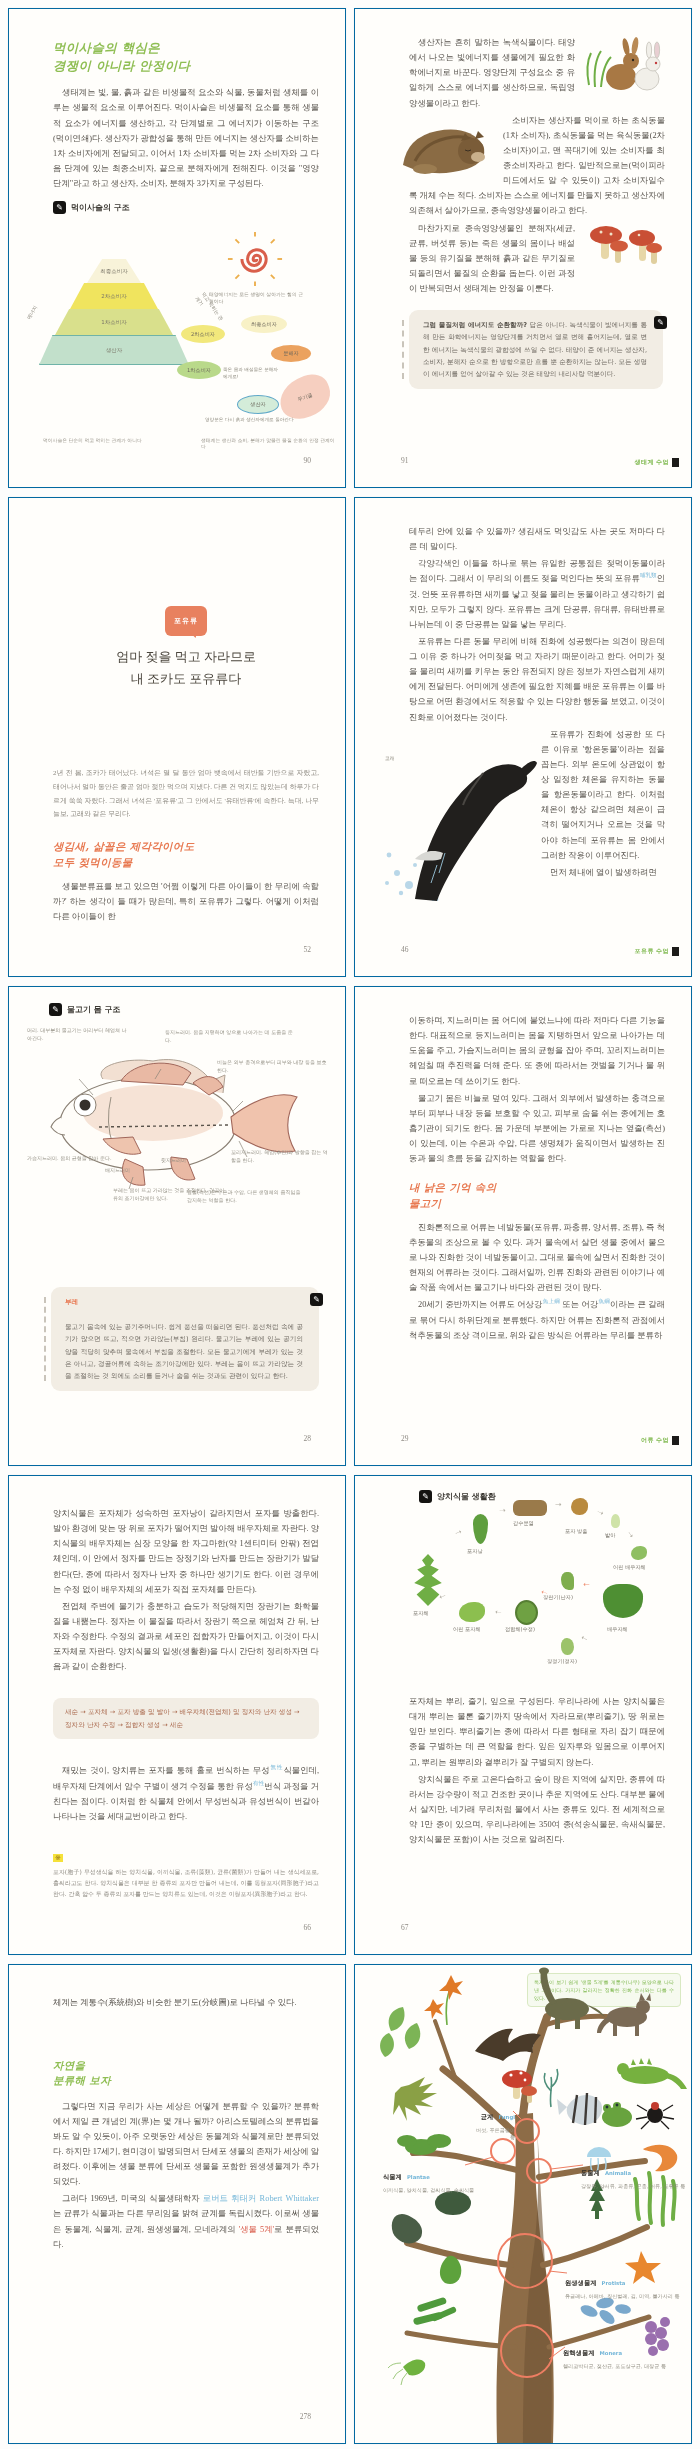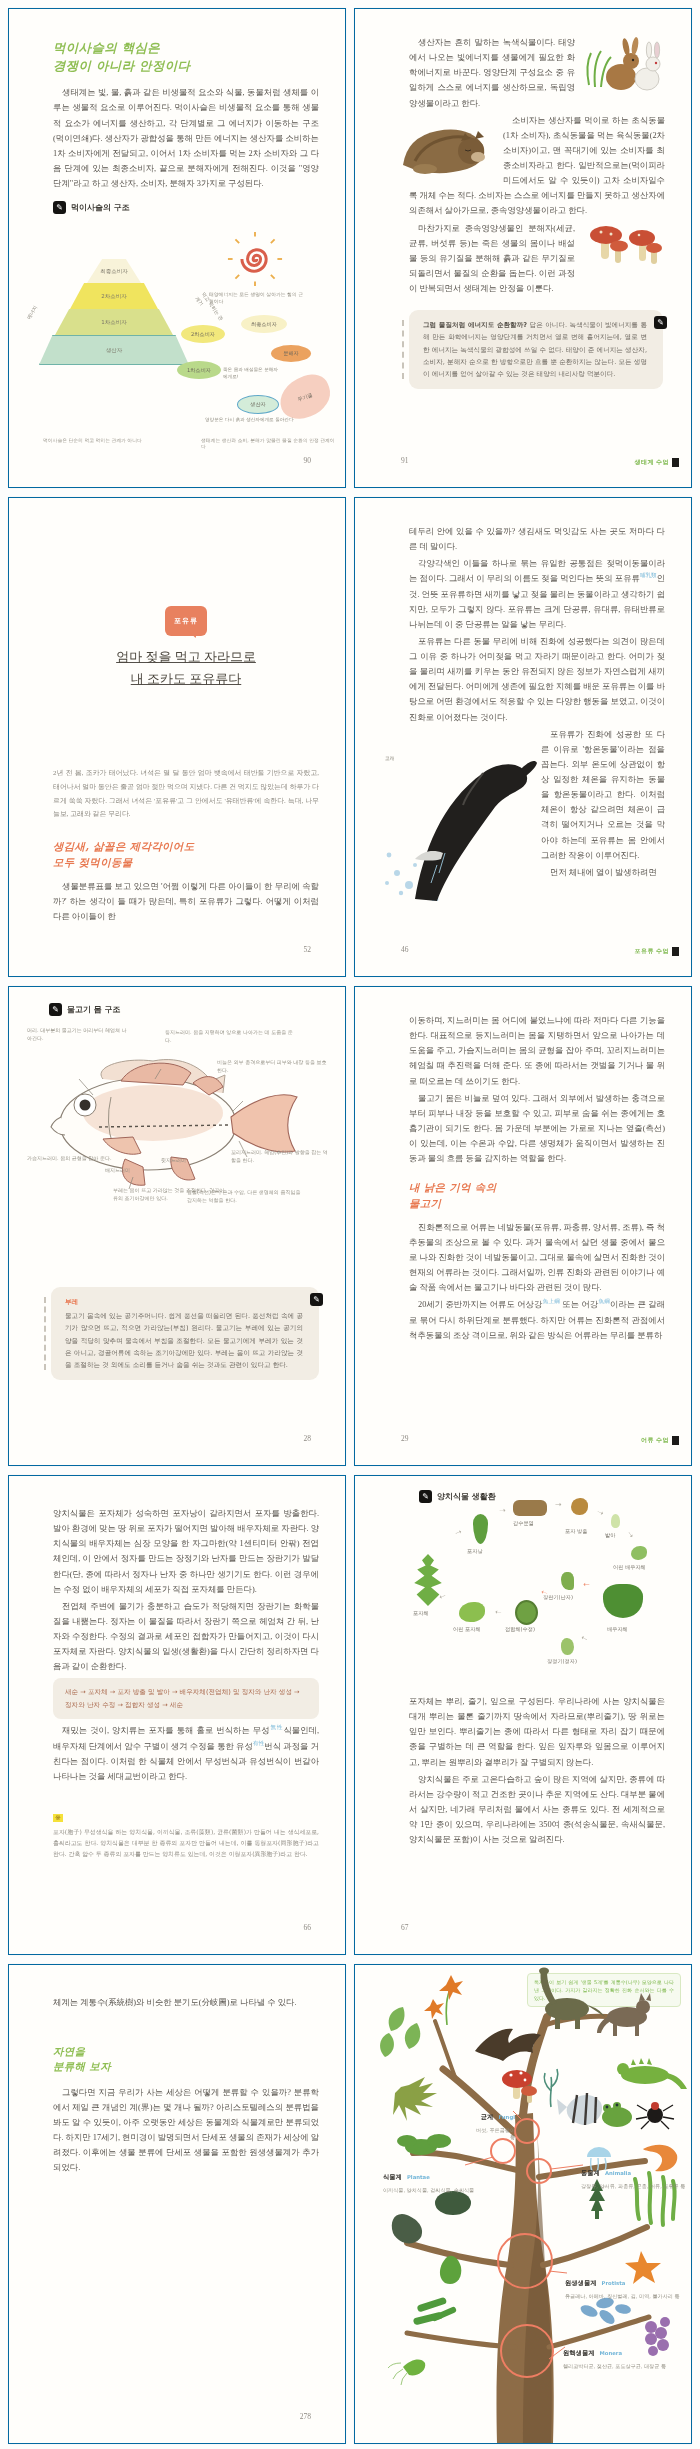--- a/index.html
+++ b/index.html
@@ -39,21 +39,21 @@
   
   .pyr{position:absolute;left:30px;top:250px;width:150px;}
   .pl{margin:0 auto;display:flex;align-items:center;justify-content:center;font-family:"DejaVu Sans",sans-serif;font-size:5.5px;color:#7a7668;}
   .l1{width:54px;height:24px;background:#f8f3d9;clip-path:polygon(28% 0,72% 0,100% 100%,0 100%);}
   .l2{width:88px;height:26px;background:#f0e45e;clip-path:polygon(16% 0,84% 0,100% 100%,0 100%);}
   .l3{width:118px;height:26px;background:#d9e08c;clip-path:polygon(12% 0,88% 0,100% 100%,0 100%);}
   .l4{width:148px;height:28px;background:#c2e0cb;border:1px solid #6fb3a8;clip-path:polygon(9% 0,91% 0,100% 100%,0 100%);}
   .ov{position:absolute;border-radius:50%;display:flex;align-items:center;justify-content:center;font-family:"DejaVu Sans",sans-serif;font-size:5.2px;color:#6b665a;}
   .cap{position:absolute;font-family:"DejaVu Sans",sans-serif;font-size:4.8px;color:#98948a;}
   
-  .flow{background:#f2ede4;border-radius:8px;padding:8px 12px;font-family:"DejaVu Sans",sans-serif;font-size:6.6px;line-height:1.9;color:#a8664a;margin:4px 0;}
+  .flow{background:#f2ede4;border-radius:8px;padding:8px 12px;font-family:"DejaVu Sans",sans-serif;font-size:6.6px;line-height:1.9;color:#a8664a;margin:24px 0;}
   .fnmark{background:#f5e13a;color:#8a6a1a;font-size:7px;padding:0 2px;font-family:"DejaVu Sans",sans-serif;}
   .fn{font-size:5.9px;line-height:1.9;color:#8a867e;font-family:"DejaVu Sans",sans-serif;text-align:justify;margin-top:3px;}
   
   .blob{position:absolute;}
   .cyl{position:absolute;font-family:"DejaVu Sans",sans-serif;font-size:5.2px;color:#7a766c;white-space:nowrap;}
   .arr{position:absolute;font-family:"DejaVu Sans",sans-serif;color:#b5b1a6;font-size:8px;}
   .arr.pk{color:#f09579;}
   
   .klab{position:absolute;font-family:"DejaVu Sans",sans-serif;line-height:1.6;}
   .klab b{font-size:6.3px;color:#2e2b26;}
@@ -165,21 +165,21 @@
       </div>
     </div>
     <span class="pagenum pn-l">91</span>
     <div class="footer">
         <b>생태계 수업</b>
         <span class="fsq"></span>
       </div>
   </section>
 
   <section class="panel">
-    <div class="tx padL ctr" style="padding-top:108px;text-decoration:underline;">
+    <div class="tx padL ctr" style="padding-top:108px;">
       <span class="badge">포유류</span>
       <p class="t-serif"><span>엄마 젖을 먹고 자라므로</span><br><span>내 조카도 포유류다</span></p>
     </div>
     <div class="tx padL" style="top:238px;">
       <p class="gray-intro">2년 전 봄, 조카가 태어났다. 녀석은 열 달 동안 엄마 뱃속에서 태반을 기반으로 자랐고, 태어나서 얼마 동안은 줄곧 엄마 젖만 먹으며 지냈다. 다른 건 먹지도 않았는데 하루가 다르게 쑥쑥 자랐다. 그래서 녀석은 '포유류'고 그 안에서도 '유태반류'에 속한다. 늑대, 나무늘보, 고래와 같은 무리다.</p>
       <h3 class="ho" style="margin-top:18px;"><span>생김새, 삶꼴은 제각각이어도</span><br><span>모두 젖먹이동물</span></h3>
       <p class="bp">생물분류표를 보고 있으면 '어쩜 이렇게 다른 아이들이 한 무리에 속할까?' 하는 생각이 들 때가 많은데, 특히 포유류가 그렇다. 어떻게 이처럼 다른 아이들이 한</p>
     </div>
     <span class="pagenum pn-r">52</span>
   </section>
@@ -254,21 +254,21 @@
     <span class="hw" style="left:156px;top:42px;font-size:5px;width:130px;">등지느러미. 몸을 지탱하며 앞으로 나아가는 데 도움을 준다.</span>
     <span class="hw" style="left:208px;top:72px;font-size:5px;width:112px;">비늘은 외부 충격으로부터 피부와 내장 등을 보호한다.</span>
     <span class="hw" style="left:18px;top:168px;font-size:5px;width:86px;">가슴지느러미. 몸의 균형을 잡아 준다.</span>
     <span class="hw" style="left:96px;top:180px;font-size:5px;">배지느러미</span>
     <span class="hw" style="left:152px;top:170px;font-size:5px;">뒷지느러미</span>
     <span class="hw" style="left:104px;top:200px;font-size:5px;width:112px;">부레는 몸이 뜨고 가라앉는 것을 조절한다. 경골어류의 조기아강에만 있다.</span>
     <span class="hw" style="left:222px;top:162px;font-size:5px;width:100px;">꼬리지느러미. 헤엄(추진)과 방향을 잡는 역할을 한다.</span>
     <span class="hw" style="left:178px;top:202px;font-size:5px;width:118px;">옆줄(측선)은 수온과 수압, 다른 생명체의 움직임을 감지하는 역할을 한다.</span>
     <div class="note" style="position:absolute;left:42px;right:26px;top:300px;">
       <span class="pencil">✎</span>
-      <b style="color:#e8764f;display:block;margin-bottom:2px;">부레</b>
+      <b style="color:#e8764f;display:block;margin-bottom:13px;">부레</b>
       <span>물고기 몸속에 있는 공기주머니다. 쉽게 풍선을 떠올리면 된다. 풍선처럼 속에 공기가 많으면 뜨고, 적으면 가라앉는(부침) 원리다. 물고기는 부레에 있는 공기의 양을 적당히 맞추며 물속에서 부침을 조절한다. 모든 물고기에게 부레가 있는 것은 아니고, 경골어류에 속하는 조기아강에만 있다. 부레는 몸이 뜨고 가라앉는 것을 조절하는 것 외에도 소리를 듣거나 숨을 쉬는 것과도 관련이 있다고 한다.</span>
     </div>
     <span class="pagenum pn-r">28</span>
   </section>
 
   <section class="panel">
     <div class="tx padR">
       <p class="bp noind">이동하며, 지느러미는 몸 어디에 붙었느냐에 따라 저마다 다른 기능을 한다. 대표적으로 등지느러미는 몸을 지탱하면서 앞으로 나아가는 데 도움을 주고, 가슴지느러미는 몸의 균형을 잡아 주며, 꼬리지느러미는 헤엄칠 때 추진력을 더해 준다. 또 종에 따라서는 갯벌을 기거나 물 위로 떠오르는 데 쓰이기도 한다.</p>
       <p class="bp">물고기 몸은 비늘로 덮여 있다. 그래서 외부에서 발생하는 충격으로부터 피부나 내장 등을 보호할 수 있고, 피부로 숨을 쉬는 종에게는 호흡기관이 되기도 한다. 몸 가운데 부분에는 가로로 지나는 옆줄(측선)이 있는데, 이는 수온과 수압, 다른 생명체가 움직이면서 발생하는 진동과 물의 흐름 등을 감지하는 역할을 한다.</p>
       <h3 class="ho"><span>내 낡은 기억 속의</span><br><span>물고기</span></h3>
@@ -338,22 +338,23 @@
     <div class="tx padR" style="top:192px;">
       <p class="bp noind">포자체는 뿌리, 줄기, 잎으로 구성된다. 우리나라에 사는 양치식물은 대개 뿌리는 물론 줄기까지 땅속에서 자라므로(뿌리줄기), 땅 위로는 잎만 보인다. 뿌리줄기는 종에 따라서 다른 형태로 자리 잡기 때문에 종을 구별하는 데 큰 역할을 한다. 잎은 잎자루와 잎몸으로 이루어지고, 뿌리는 원뿌리와 곁뿌리가 잘 구별되지 않는다.</p>
       <p class="bp">양치식물은 주로 고온다습하고 숲이 많은 지역에 살지만, 종류에 따라서는 강수량이 적고 건조한 곳이나 추운 지역에도 산다. 대부분 뭍에서 살지만, 네가래 무리처럼 물에서 사는 종류도 있다. 전 세계적으로 약 1만 종이 있으며, 우리나라에는 350여 종(석송식물문, 속새식물문, 양치식물문 포함)이 사는 것으로 알려진다.</p>
     </div>
     <span class="pagenum pn-l">67</span>
   </section>
 
   <section class="panel">
     <div class="tx padL">
       <p class="bp noind">체계는 계통수(系統樹)와 비슷한 분기도(分岐圖)로 나타낼 수 있다.</p>
-      <h3 class="hg" style="font-size:10.5px;margin:34px 0 10px;"><span>자연을</span><br><span>분류해 보자</span></h3>
+      <h3 class="hg" style="font-size:10.5px;margin:48px 0 10px;"><span>자연을</span><br><span>분류해 보자</span></h3>
       <p class="bp">그렇다면 지금 우리가 사는 세상은 어떻게 분류할 수 있을까? 분류학에서 제일 큰 개념인 계(界)는 몇 개나 될까? 아리스토텔레스의 분류법을 봐도 알 수 있듯이, 아주 오랫동안 세상은 동물계와 식물계로만 분류되었다. 하지만 17세기, 현미경이 발명되면서 단세포 생물의 존재가 세상에 알려졌다. 이후에는 생물 분류에 단세포 생물을 포함한 원생생물계가 추가되었다.</p>
+      <p class="bp"><span>그러다 1969년, 미국의 식물생태학자 </span><span class="blue">로버트 휘태커 Robert Whittaker</span><span>는 균류가 식물과는 다른 무리임을 밝혀 균계를 독립시켰다. 이로써 생물은 동물계, 식물계, 균계, 원생생물계, 모네라계의 </span><span class="red">'생물 5계'</span><span>로 분류되었다.</span></p>
     </div>
     <span class="pagenum pn-r">278</span>
   </section>
 
   <section class="panel">
     <div class="capbox">독자들이 보기 쉽게 '생물 5계'를 계통수(나무) 모양으로 나타낸 그림이다. 가지가 갈라지는 정확한 진화 순서와는 다를 수 있다.</div>
     <svg width="338" height="478" viewBox="0 0 338 478" style="position:absolute;left:0;top:0;">
 
       <path d="M142,478 C140,400 144,340 152,300 C160,250 162,200 160,150 L178,148 C180,210 182,260 190,300 C198,350 200,410 198,478 Z" fill="#8d6c47"></path>
       <path d="M168,478 C168,400 172,330 178,290 C184,250 184,200 182,160 L190,300 C196,350 198,410 196,478 Z" fill="#6f5436" opacity=".6"></path>

